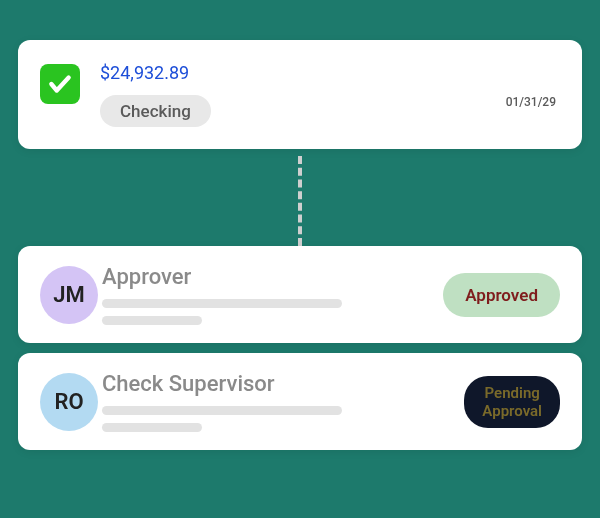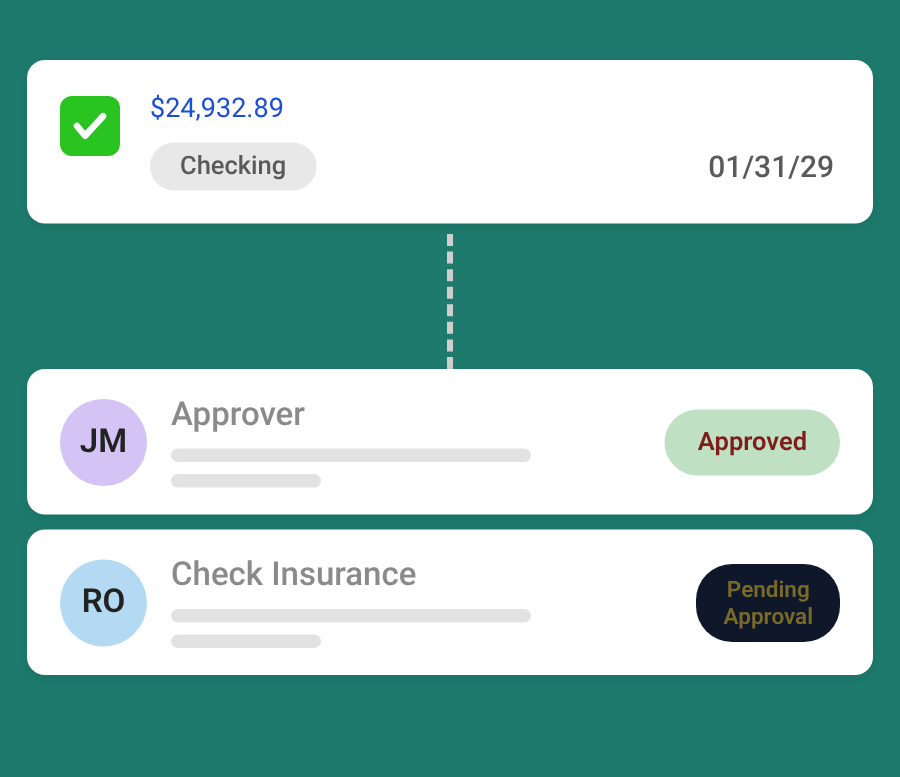--- a/index.html
+++ b/index.html
@@ -46,32 +46,32 @@
   color: #222;
 }
 .amount {
   font-size: 18px;
   font-weight: 400;
   color: #1d4ed8;
 }
 .payment-row2 {
   display: flex;
   justify-content: space-between;
-  align-items: center;
+  align-items: flex-start;
 }
 .account-pill {
   background: #e8e8e8;
   border-radius: 20px;
   padding: 6px 20px;
   font-size: 17px;
   color: #5a5a5a;
   font-weight: 500;
 }
 .date {
-  font-size: 20px;
+  font-size: 12px;
   color: #5a5a5a;
   font-weight: 500;
 }
 .connector {
   position: absolute;
   left: 50%;
   top: 156px;
   width: 0;
   height: 90px;
   border-left: 4px dashed #cfcfcf;
@@ -83,21 +83,21 @@
   left: 18px;
   right: 18px;
 }
 .approver-card {
   background: #fff;
   border-radius: 12px;
   padding: 18px 22px;
   box-shadow: 0 2px 8px rgba(0,0,0,0.08);
   display: flex;
   align-items: center;
-  gap: 16px;
+  gap: 4px;
   margin-bottom: 10px;
 }
 .avatar {
   width: 58px;
   height: 58px;
   border-radius: 50%;
   display: flex;
   align-items: center;
   justify-content: center;
   font-size: 22px;
@@ -172,20 +172,20 @@
       <div class="role">Approver</div>
       <div class="skel-line long"></div>
       <div class="skel-line short"></div>
     </div>
     <div class="status-pill approved">Approved</div>
   </div>
 
   <div class="approver-card">
     <div class="avatar blue">RO</div>
     <div class="approver-body">
-      <div class="role">Check Insurance</div>
+      <div class="role">Check Supervisor</div>
       <div class="skel-line long"></div>
       <div class="skel-line short"></div>
     </div>
     <div class="status-pill pending">Pending<br>Approval</div>
   </div>
 
 </div>
 
 </body></html>

